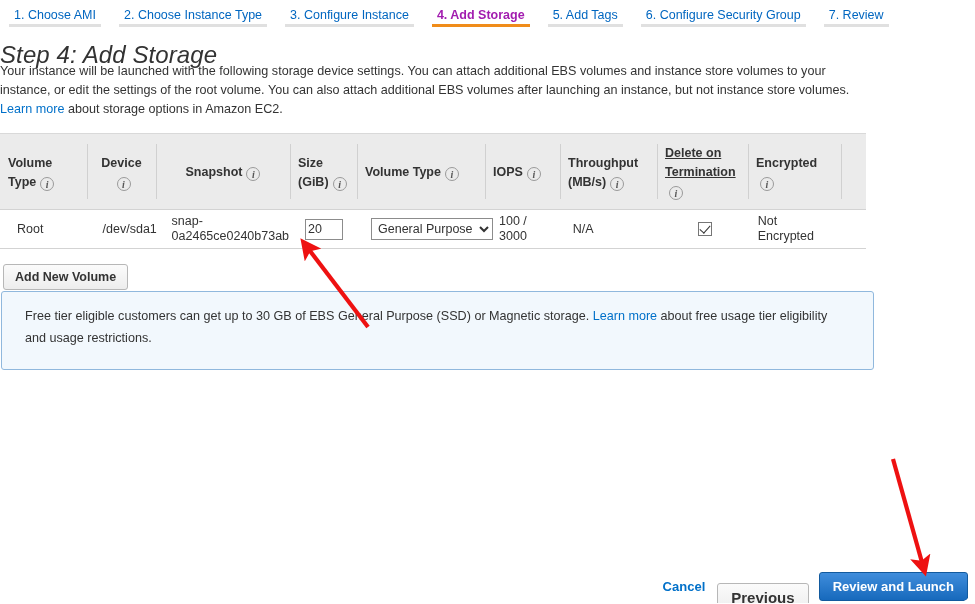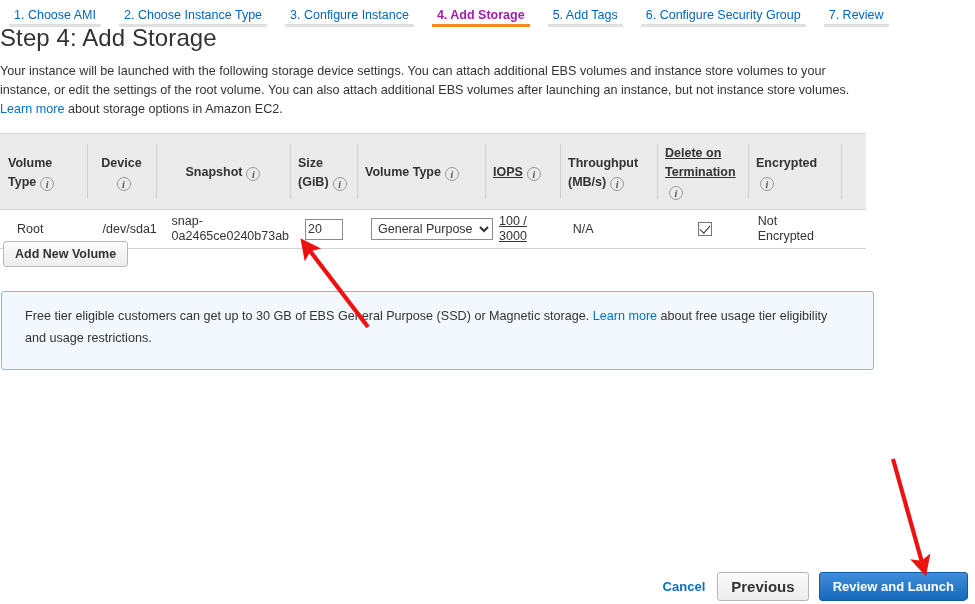--- a/index.html
+++ b/index.html
@@ -44,26 +44,27 @@
     bottom: 0;
     height: 3px;
     background: #e0e0e0;
   }
   .wizard-tab.active { color: #a21caf; font-weight: bold; }
   .wizard-tab.active .tab-underline { background: #f08c1a; height: 3px; }
 
   
   .page-title {
     position: absolute;
-    left: 0; top: 24px;
+    left: 0; top: 41px;
     font-size: 24px;
     font-weight: normal;
     color: #333333;
     margin: 0;
     letter-spacing: 0.1px;
+    font-style: italic;
   }
   .intro {
     position: absolute;
     left: 0; top: 62px;
     width: 872px;
     font-size: 12.6px;
     line-height: 19px;
     color: #333333;
   }
   a.link { color: #0070c9; text-decoration: none; cursor: pointer; }
@@ -133,21 +134,21 @@
     align-items: center;
   }
   .td.center { justify-content: center; }
 
   
   .c-voltype  { width: 87px; }
   .c-device   { width: 69px; }
   .c-snapshot { width: 134px; }
   .c-size     { width: 67px; }
   .c-voltyp2  { width: 128px; }
-  .c-iops     { width: 75px; text-decoration: underline; }
+  .c-iops     { width: 75px; }
   .c-through  { width: 97px; }
   .c-delete   { width: 91px; text-decoration: underline; }
   .c-encrypt  { width: 93px; }
   .c-last     { width: 25px; }
 
   .size-input {
     width: 38px;
     height: 21px;
     border: 1px solid #8c8c8c;
     background: #ffffff;
@@ -190,20 +191,21 @@
     font-size: 12.5px;
     font-weight: bold;
     color: #333333;
     background: linear-gradient(to bottom, #fbfbfb 0%, #ededed 100%);
     border: 1px solid #b7b7b7;
     border-radius: 3px;
     padding: 0 11px;
     height: 27px;
     cursor: pointer;
     white-space: nowrap;
+    margin-top: 23px;
   }
   .add-volume-btn {
     position: absolute;
     left: 3px; top: 241px;
     height: 26px;
   }
 
   
   .notice {
     position: absolute;

